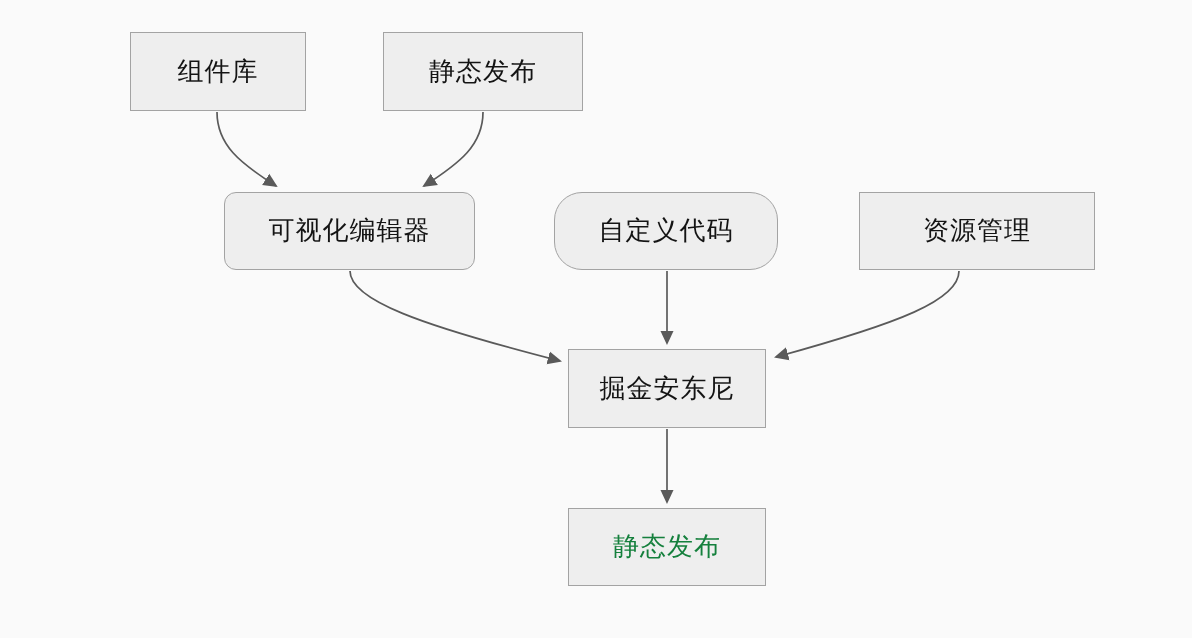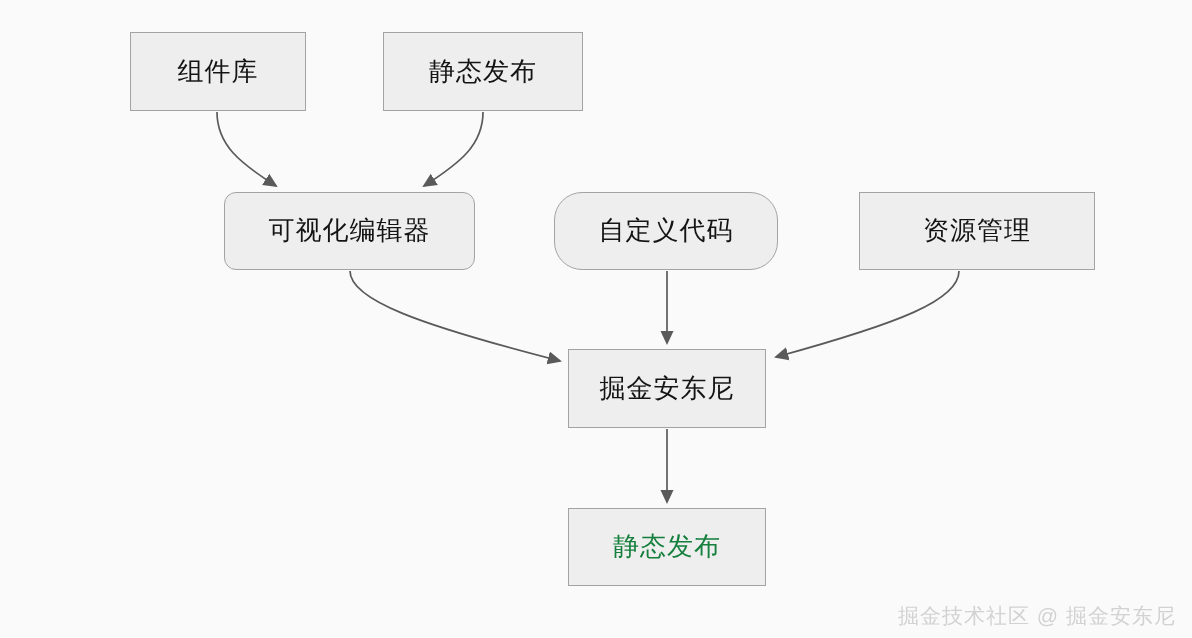--- a/index.html
+++ b/index.html
@@ -97,15 +97,14 @@
         <span class="node-label">资源管理</span>
       </div>
       <div class="node" style="left: 568px; top: 349px; width: 198px; height: 79px; background: rgb(238, 238, 238); border-color: rgb(163, 163, 163); color: rgb(20, 20, 20);">
         <span class="node-label">掘金安东尼</span>
       </div>
       <div class="node" style="left: 568px; top: 508px; width: 198px; height: 78px; background: rgb(238, 238, 238); border-color: rgb(163, 163, 163); color: #15803d;">
         <span class="node-label">静态发布</span>
       </div>
     </div>
 
-  <div id="watermark" style="color: rgb(210, 210, 210);">掘金技术社区 @ 掘金安东尼</div>
 
 </div>
 
 </body></html>

